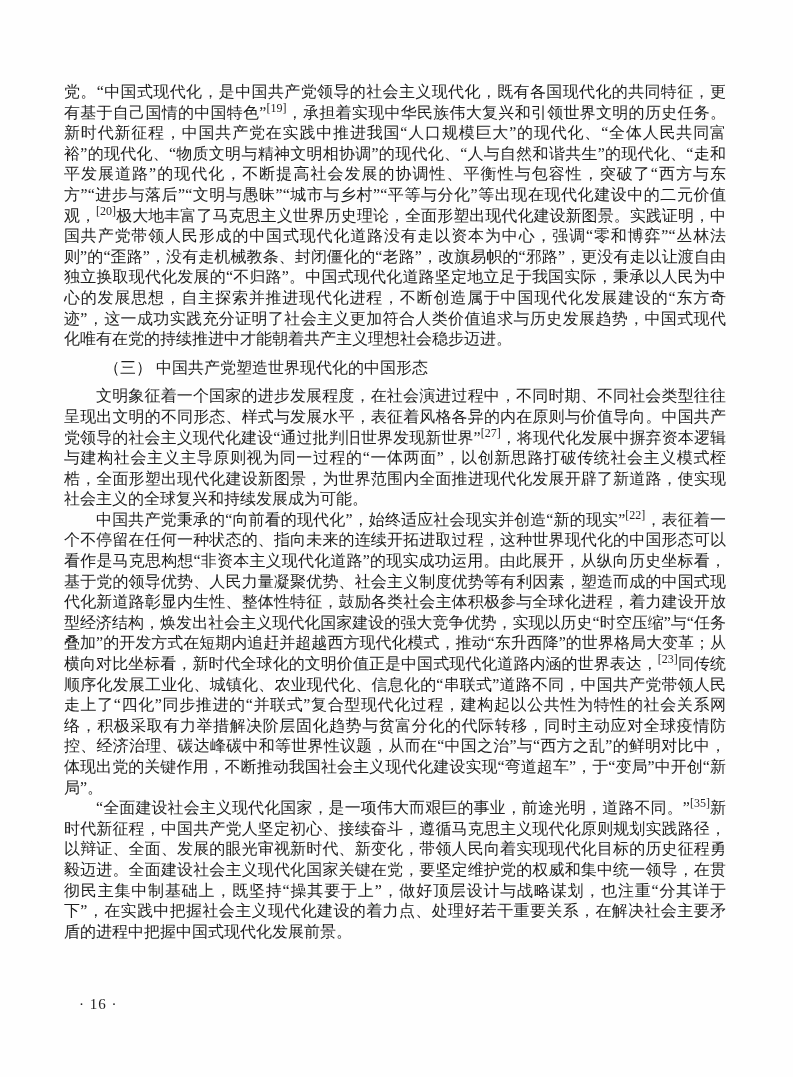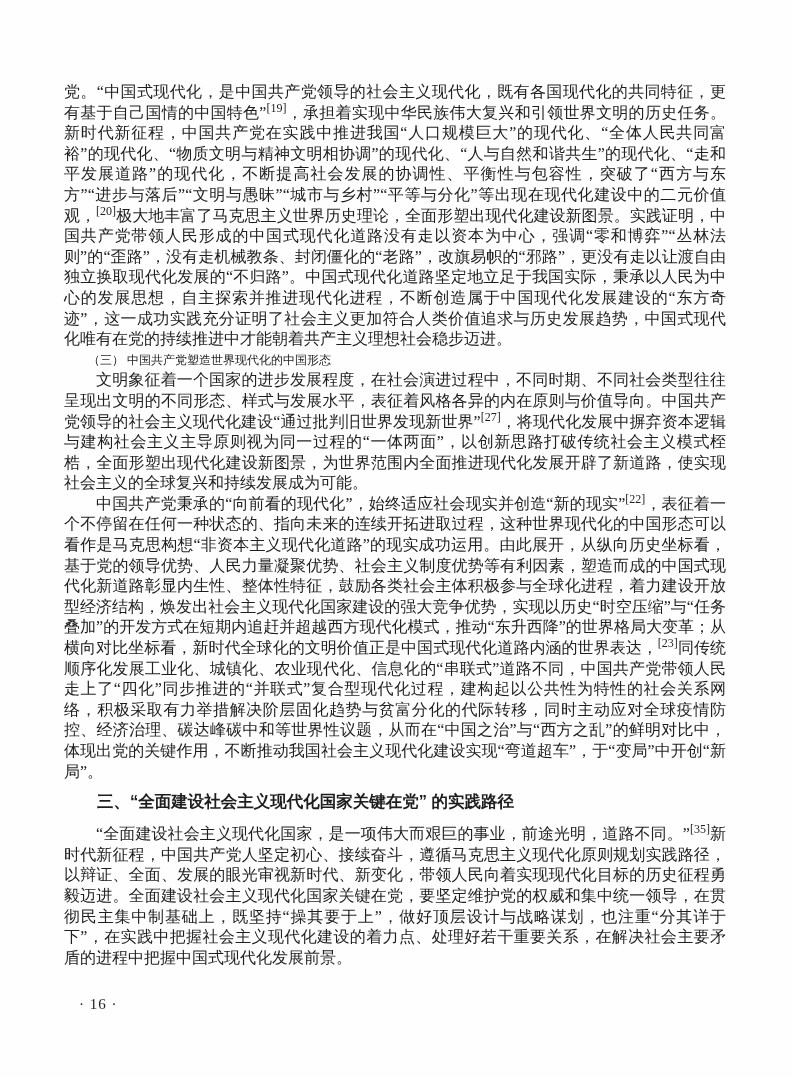--- a/index.html
+++ b/index.html
@@ -27,22 +27,22 @@
     text-justify: inter-character;
   }
   .body-text p {
     margin: 0;
     text-indent: 2em;
   }
   .body-text p.cont {
     text-indent: 0;
   }
   .sub-heading {
-    margin: 0;
-    font-size: 12px;
+    margin: 8px;
+    font-size: 16px;
     font-weight: normal;
     line-height: 20.6px;
     text-indent: 2em;
   }
   .section-heading {
     margin: 9px 0 12px 0;
     font-size: 16.5px;
     font-weight: bold;
     font-family: "Liberation Sans", "DejaVu Sans", sans-serif;
     line-height: 21px;
@@ -66,17 +66,16 @@
 </style>
 </head>
 <body>
 
 <div class="page">
   <div class="body-text">
     <p class="cont"><span>党。“中国式现代化，是中国共产党领导的社会主义现代化，既有各国现代化的共同特征，更有基于自己国情的中国特色”</span><sup class="ref">[19]</sup><span>，承担着实现中华民族伟大复兴和引领世界文明的历史任务。新时代新征程，中国共产党在实践中推进我国“人口规模巨大”的现代化、“全体人民共同富裕”的现代化、“物质文明与精神文明相协调”的现代化、“人与自然和谐共生”的现代化、“走和平发展道路”的现代化，不断提高社会发展的协调性、平衡性与包容性，突破了“西方与东方”“进步与落后”“文明与愚昧”“城市与乡村”“平等与分化”等出现在现代化建设中的二元价值观，</span><sup class="ref">[20]</sup><span>极大地丰富了马克思主义世界历史理论，全面形塑出现代化建设新图景。实践证明，中国共产党带领人民形成的中国式现代化道路没有走以资本为中心，强调“零和博弈”“丛林法则”的“歪路”，没有走机械教条、封闭僵化的“老路”，改旗易帜的“邪路”，更没有走以让渡自由独立换取现代化发展的“不归路”。中国式现代化道路坚定地立足于我国实际，秉承以人民为中心的发展思想，自主探索并推进现代化进程，不断创造属于中国现代化发展建设的“东方奇迹”，这一成功实践充分证明了社会主义更加符合人类价值追求与历史发展趋势，中国式现代化唯有在党的持续推进中才能朝着共产主义理想社会稳步迈进。</span></p>
     <h4 class="sub-heading">（三） 中国共产党塑造世界现代化的中国形态</h4>
     <p><span>文明象征着一个国家的进步发展程度，在社会演进过程中，不同时期、不同社会类型往往呈现出文明的不同形态、样式与发展水平，表征着风格各异的内在原则与价值导向。中国共产党领导的社会主义现代化建设“通过批判旧世界发现新世界”</span><sup class="ref">[27]</sup><span>，将现代化发展中摒弃资本逻辑与建构社会主义主导原则视为同一过程的“一体两面”，以创新思路打破传统社会主义模式桎梏，全面形塑出现代化建设新图景，为世界范围内全面推进现代化发展开辟了新道路，使实现社会主义的全球复兴和持续发展成为可能。</span></p>
     <p><span>中国共产党秉承的“向前看的现代化”，始终适应社会现实并创造“新的现实”</span><sup class="ref">[22]</sup><span>，表征着一个不停留在任何一种状态的、指向未来的连续开拓进取过程，这种世界现代化的中国形态可以看作是马克思构想“非资本主义现代化道路”的现实成功运用。由此展开，从纵向历史坐标看，基于党的领导优势、人民力量凝聚优势、社会主义制度优势等有利因素，塑造而成的中国式现代化新道路彰显内生性、整体性特征，鼓励各类社会主体积极参与全球化进程，着力建设开放型经济结构，焕发出社会主义现代化国家建设的强大竞争优势，实现以历史“时空压缩”与“任务叠加”的开发方式在短期内追赶并超越西方现代化模式，推动“东升西降”的世界格局大变革；从横向对比坐标看，新时代全球化的文明价值正是中国式现代化道路内涵的世界表达，</span><sup class="ref">[23]</sup><span>同传统顺序化发展工业化、城镇化、农业现代化、信息化的“串联式”道路不同，中国共产党带领人民走上了“四化”同步推进的“并联式”复合型现代化过程，建构起以公共性为特性的社会关系网络，积极采取有力举措解决阶层固化趋势与贫富分化的代际转移，同时主动应对全球疫情防控、经济治理、碳达峰碳中和等世界性议题，从而在“中国之治”与“西方之乱”的鲜明对比中，体现出党的关键作用，不断推动我国社会主义现代化建设实现“弯道超车”，于“变局”中开创“新局”。</span></p>
-    <h3 class="section-heading">三、“全面建设社会主义现代化国家关键在党” 的实践路径</h3>
     <p><span>“全面建设社会主义现代化国家，是一项伟大而艰巨的事业，前途光明，道路不同。”</span><sup class="ref">[35]</sup><span>新时代新征程，中国共产党人坚定初心、接续奋斗，遵循马克思主义现代化原则规划实践路径，以辩证、全面、发展的眼光审视新时代、新变化，带领人民向着实现现代化目标的历史征程勇毅迈进。全面建设社会主义现代化国家关键在党，要坚定维护党的权威和集中统一领导，在贯彻民主集中制基础上，既坚持“操其要于上”，做好顶层设计与战略谋划，也注重“分其详于下”，在实践中把握社会主义现代化建设的着力点、处理好若干重要关系，在解决社会主要矛盾的进程中把握中国式现代化发展前景。</span></p>
   </div>
   <div class="page-number">· 16 ·</div>
 </div>
 
 </body></html>

